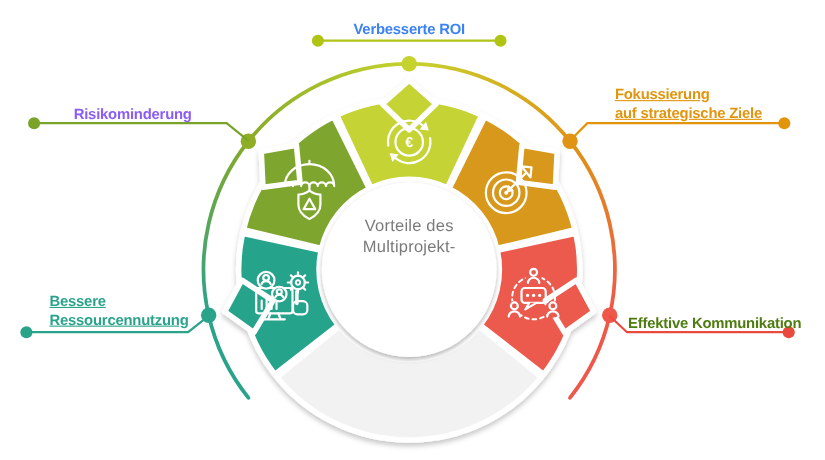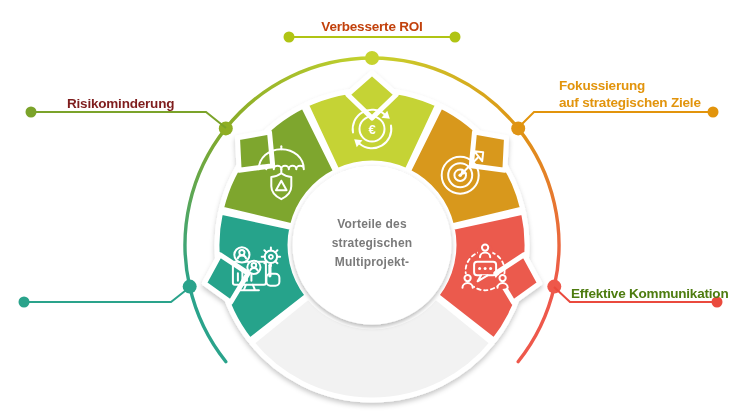--- a/index.html
+++ b/index.html
@@ -1,27 +1,27 @@
 <!DOCTYPE html>
 <html><head>
 <meta charset="utf-8">
 <style>
   html,body{margin:0;padding:0;background:#ffffff;}
   #stage{position:relative;width:750px;height:418px;background:#ffffff;overflow:hidden;
          font-family:"Liberation Sans",sans-serif;}
   #diagram-svg{position:absolute;left:0;top:0;}
   .lbl{position:absolute;font-size:13.5px;font-weight:700;letter-spacing:-0.2px;white-space:nowrap;}
-  .lbl div{line-height:17px;}
+  .lbl div{line-height:17px;text-decoration:underline;}
   #label-roi{left:272px;top:19px;width:200px;text-align:center;}
   #label-risk{left:67px;top:96px;}
   #label-focus{left:559px;top:77px;}
   #label-communication{left:571px;top:286px;}
   #label-resources{left:45px;top:265px;line-height:18px;}
-  #center-text{position:absolute;left:272px;top:215px;width:200px;text-align:center;
-    font-size:12px;line-height:19px;font-weight:700;letter-spacing:0.2px;}
+  #center-text{position:absolute;left:272px;top:196px;width:200px;text-align:center;
+    font-size:15px;line-height:19px;font-weight:400;letter-spacing:0.2px;}
 </style>
 </head>
 <body>
 
 <div id="stage">
   <svg id="diagram-svg" width="750" height="418" viewBox="0 0 750 418">
       <defs>
         <filter id="ds" x="-25%" y="-25%" width="150%" height="160%">
           <feDropShadow dx="0" dy="3" stdDeviation="2.5" flood-color="#000000" flood-opacity="0.22"></feDropShadow>
         </filter>
@@ -153,28 +153,31 @@
         <circle cx="713" cy="112" r="5.5" fill="#e2940c" stroke="none"></circle>
         <polyline points="717,302 570,302 554,287" stroke="#ea4a3d"></polyline>
         <circle cx="717" cy="302" r="5.5" fill="#ea4a3d" stroke="none"></circle>
         <polyline points="24,302 171,302 190,287" stroke="#2aa38b"></polyline>
         <circle cx="24" cy="302" r="5.5" fill="#2aa38b" stroke="none"></circle>
       </g>
     </svg>
 
   <div id="center-text" style="color: rgb(122, 122, 122);">
     <div>Vorteile des</div>
-    <div>strategischen</div>
     <div>Multiprojekt-</div>
   </div>
 
-  <div id="label-roi" class="lbl" style="color: #c2410c;">Verbesserte ROI</div>
+  <div id="label-roi" class="lbl" style="color: #3b82f6;">Verbesserte ROI</div>
 
-  <div id="label-risk" class="lbl" style="color: #7f1d1d;">Risikominderung</div>
+  <div id="label-risk" class="lbl" style="color: #8b5cf6;">Risikominderung</div>
 
   <div id="label-focus" class="lbl" style="color: rgb(226, 148, 12);">
     <div>Fokussierung</div>
-    <div>auf strategischen Ziele</div>
+    <div>auf strategische Ziele</div>
   </div>
 
   <div id="label-communication" class="lbl" style="color: #4d7c0f;">Effektive Kommunikation</div>
 
+  <div id="label-resources" class="lbl" style="color: rgb(42, 163, 139);">
+    <div>Bessere</div>
+    <div>Ressourcennutzung</div>
+  </div>
 </div>
 
 </body></html>

